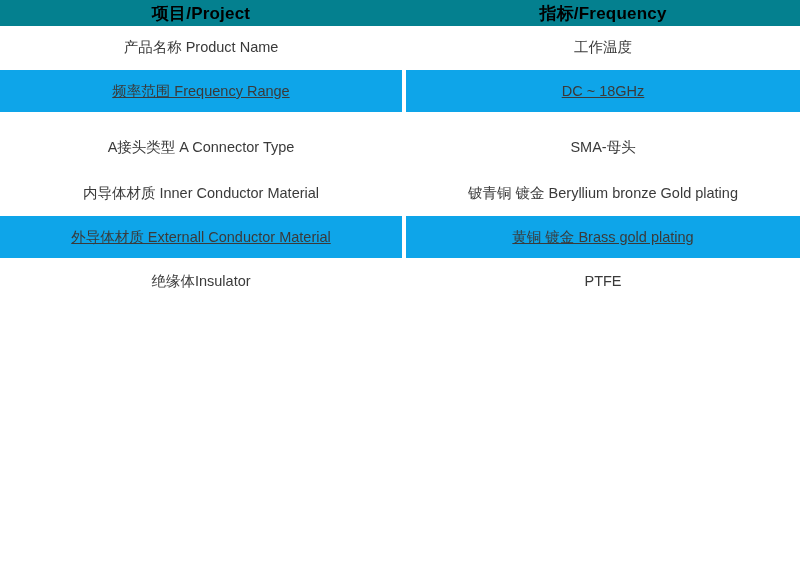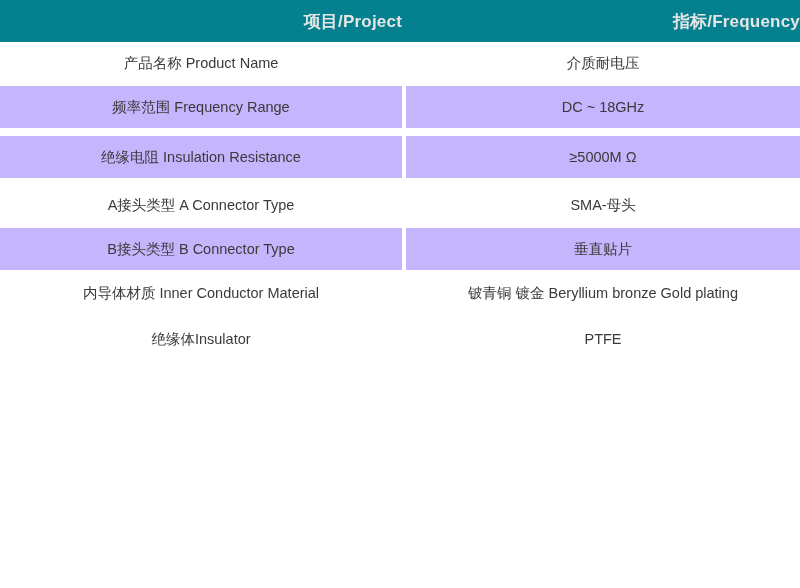--- a/index.html
+++ b/index.html
@@ -19,37 +19,38 @@
     border-collapse: separate;
     border-spacing: 0;
     table-layout: fixed;
   }
 
   #spec-table col.col-project { width: 402px; }
   #spec-table col.col-divider { width: 4px; }
   #spec-table col.col-indicator { width: 394px; }
 
   thead th {
-    height: 42px;
+    height: 26px;
     background: #04808f;
-    color: #e5e5e5;
+    color: #000000;
     font-size: 17px;
     font-weight: bold;
-    text-align: right;
+    text-align: center;
     vertical-align: middle;
     padding: 0;
     letter-spacing: 0.2px;
   }
   thead th.divider-head {
     background: #04808f;
     padding: 0;
   }
 
   tbody tr.row-tint td.cell {
-    background: #c4b5fd;
+    background: #0ea5e9;
+    text-decoration: underline;
   }
   tbody tr.row-plain td.cell {
     background: #ffffff;
   }
 
   tbody td {
     padding: 0;
     height: 42px;
     vertical-align: middle;
     text-align: center;
@@ -86,21 +87,21 @@
     <tr>
       <th>项目/Project</th>
       <th class="divider-head"></th>
       <th>指标/Frequency</th>
     </tr>
   </thead>
   <tbody id="table-body">
       <tr class="row-plain">
         <td class="cell">产品名称 Product Name</td>
         <td class="divider-cell"></td>
-        <td class="cell">介质耐电压</td>
+        <td class="cell">工作温度</td>
       </tr>
       <tr class="gap-row">
         <td colspan="3"></td>
       </tr>
       <tr class="row-tint">
         <td class="cell">频率范围 Frequency Range</td>
         <td class="divider-cell"></td>
         <td class="cell">DC ~ 18GHz</td>
       </tr>
       <tr class="gap-row">
@@ -108,57 +109,52 @@
       </tr>
       <tr class="gap-row">
         <td colspan="3"></td>
       </tr>
       <tr class="gap-row">
         <td colspan="3"></td>
       </tr>
       <tr class="gap-row">
         <td colspan="3"></td>
       </tr>
-      <tr class="row-tint">
-        <td class="cell">绝缘电阻 Insulation Resistance</td>
-        <td class="divider-cell"></td>
-        <td class="cell">≥5000M Ω</td>
-      </tr>
       <tr class="gap-row">
         <td colspan="3"></td>
       </tr>
       <tr class="gap-row">
         <td colspan="3"></td>
       </tr>
       <tr class="gap-row">
         <td colspan="3"></td>
       </tr>
       <tr class="row-plain">
         <td class="cell">A接头类型 A Connector Type</td>
         <td class="divider-cell"></td>
         <td class="cell">SMA-母头</td>
       </tr>
       <tr class="gap-row">
         <td colspan="3"></td>
       </tr>
-      <tr class="row-tint">
-        <td class="cell">B接头类型 B Connector Type</td>
-        <td class="divider-cell"></td>
-        <td class="cell">垂直贴片</td>
-      </tr>
       <tr class="gap-row">
         <td colspan="3"></td>
       </tr>
       <tr class="row-plain">
         <td class="cell">内导体材质 Inner Conductor Material</td>
         <td class="divider-cell"></td>
         <td class="cell">铍青铜 镀金 Beryllium bronze Gold plating</td>
       </tr>
       <tr class="gap-row">
         <td colspan="3"></td>
+      </tr>
+      <tr class="row-tint">
+        <td class="cell">外导体材质 Externall Conductor Material</td>
+        <td class="divider-cell"></td>
+        <td class="cell">黄铜 镀金 Brass gold plating</td>
       </tr>
       <tr class="gap-row">
         <td colspan="3"></td>
       </tr>
       <tr class="row-plain">
         <td class="cell">绝缘体Insulator</td>
         <td class="divider-cell"></td>
         <td class="cell">PTFE</td>
       </tr>
     </tbody>

